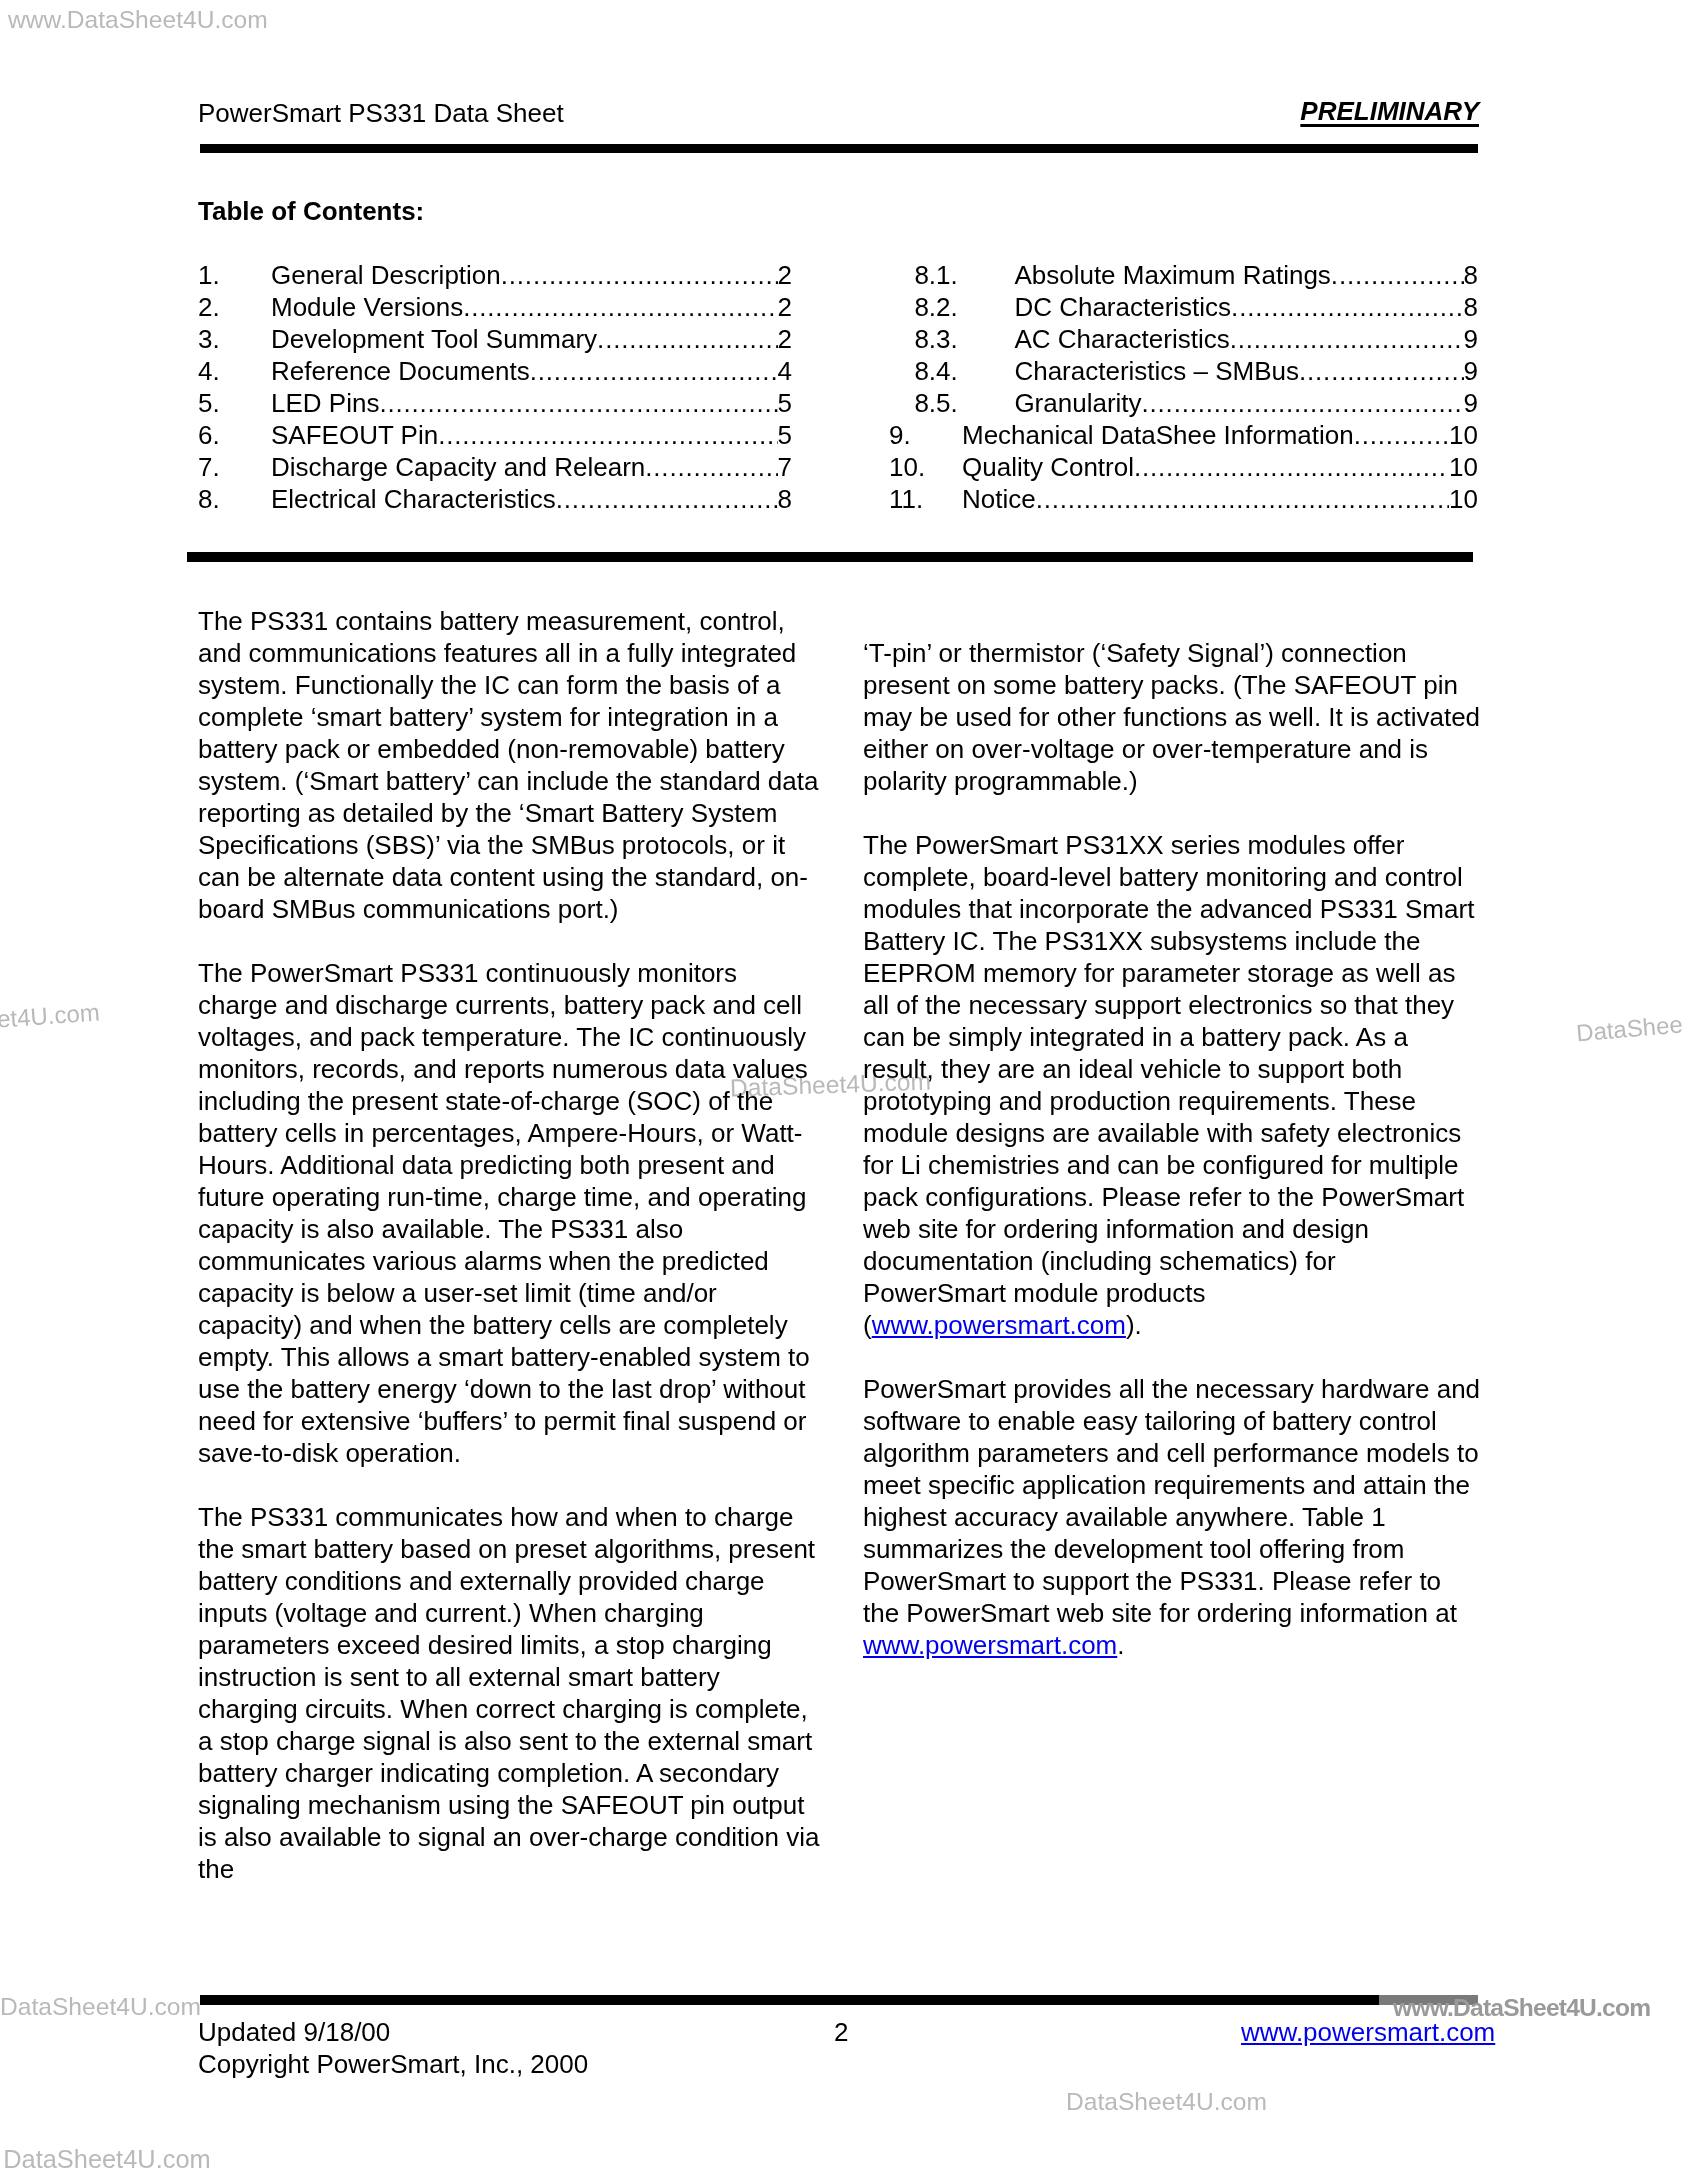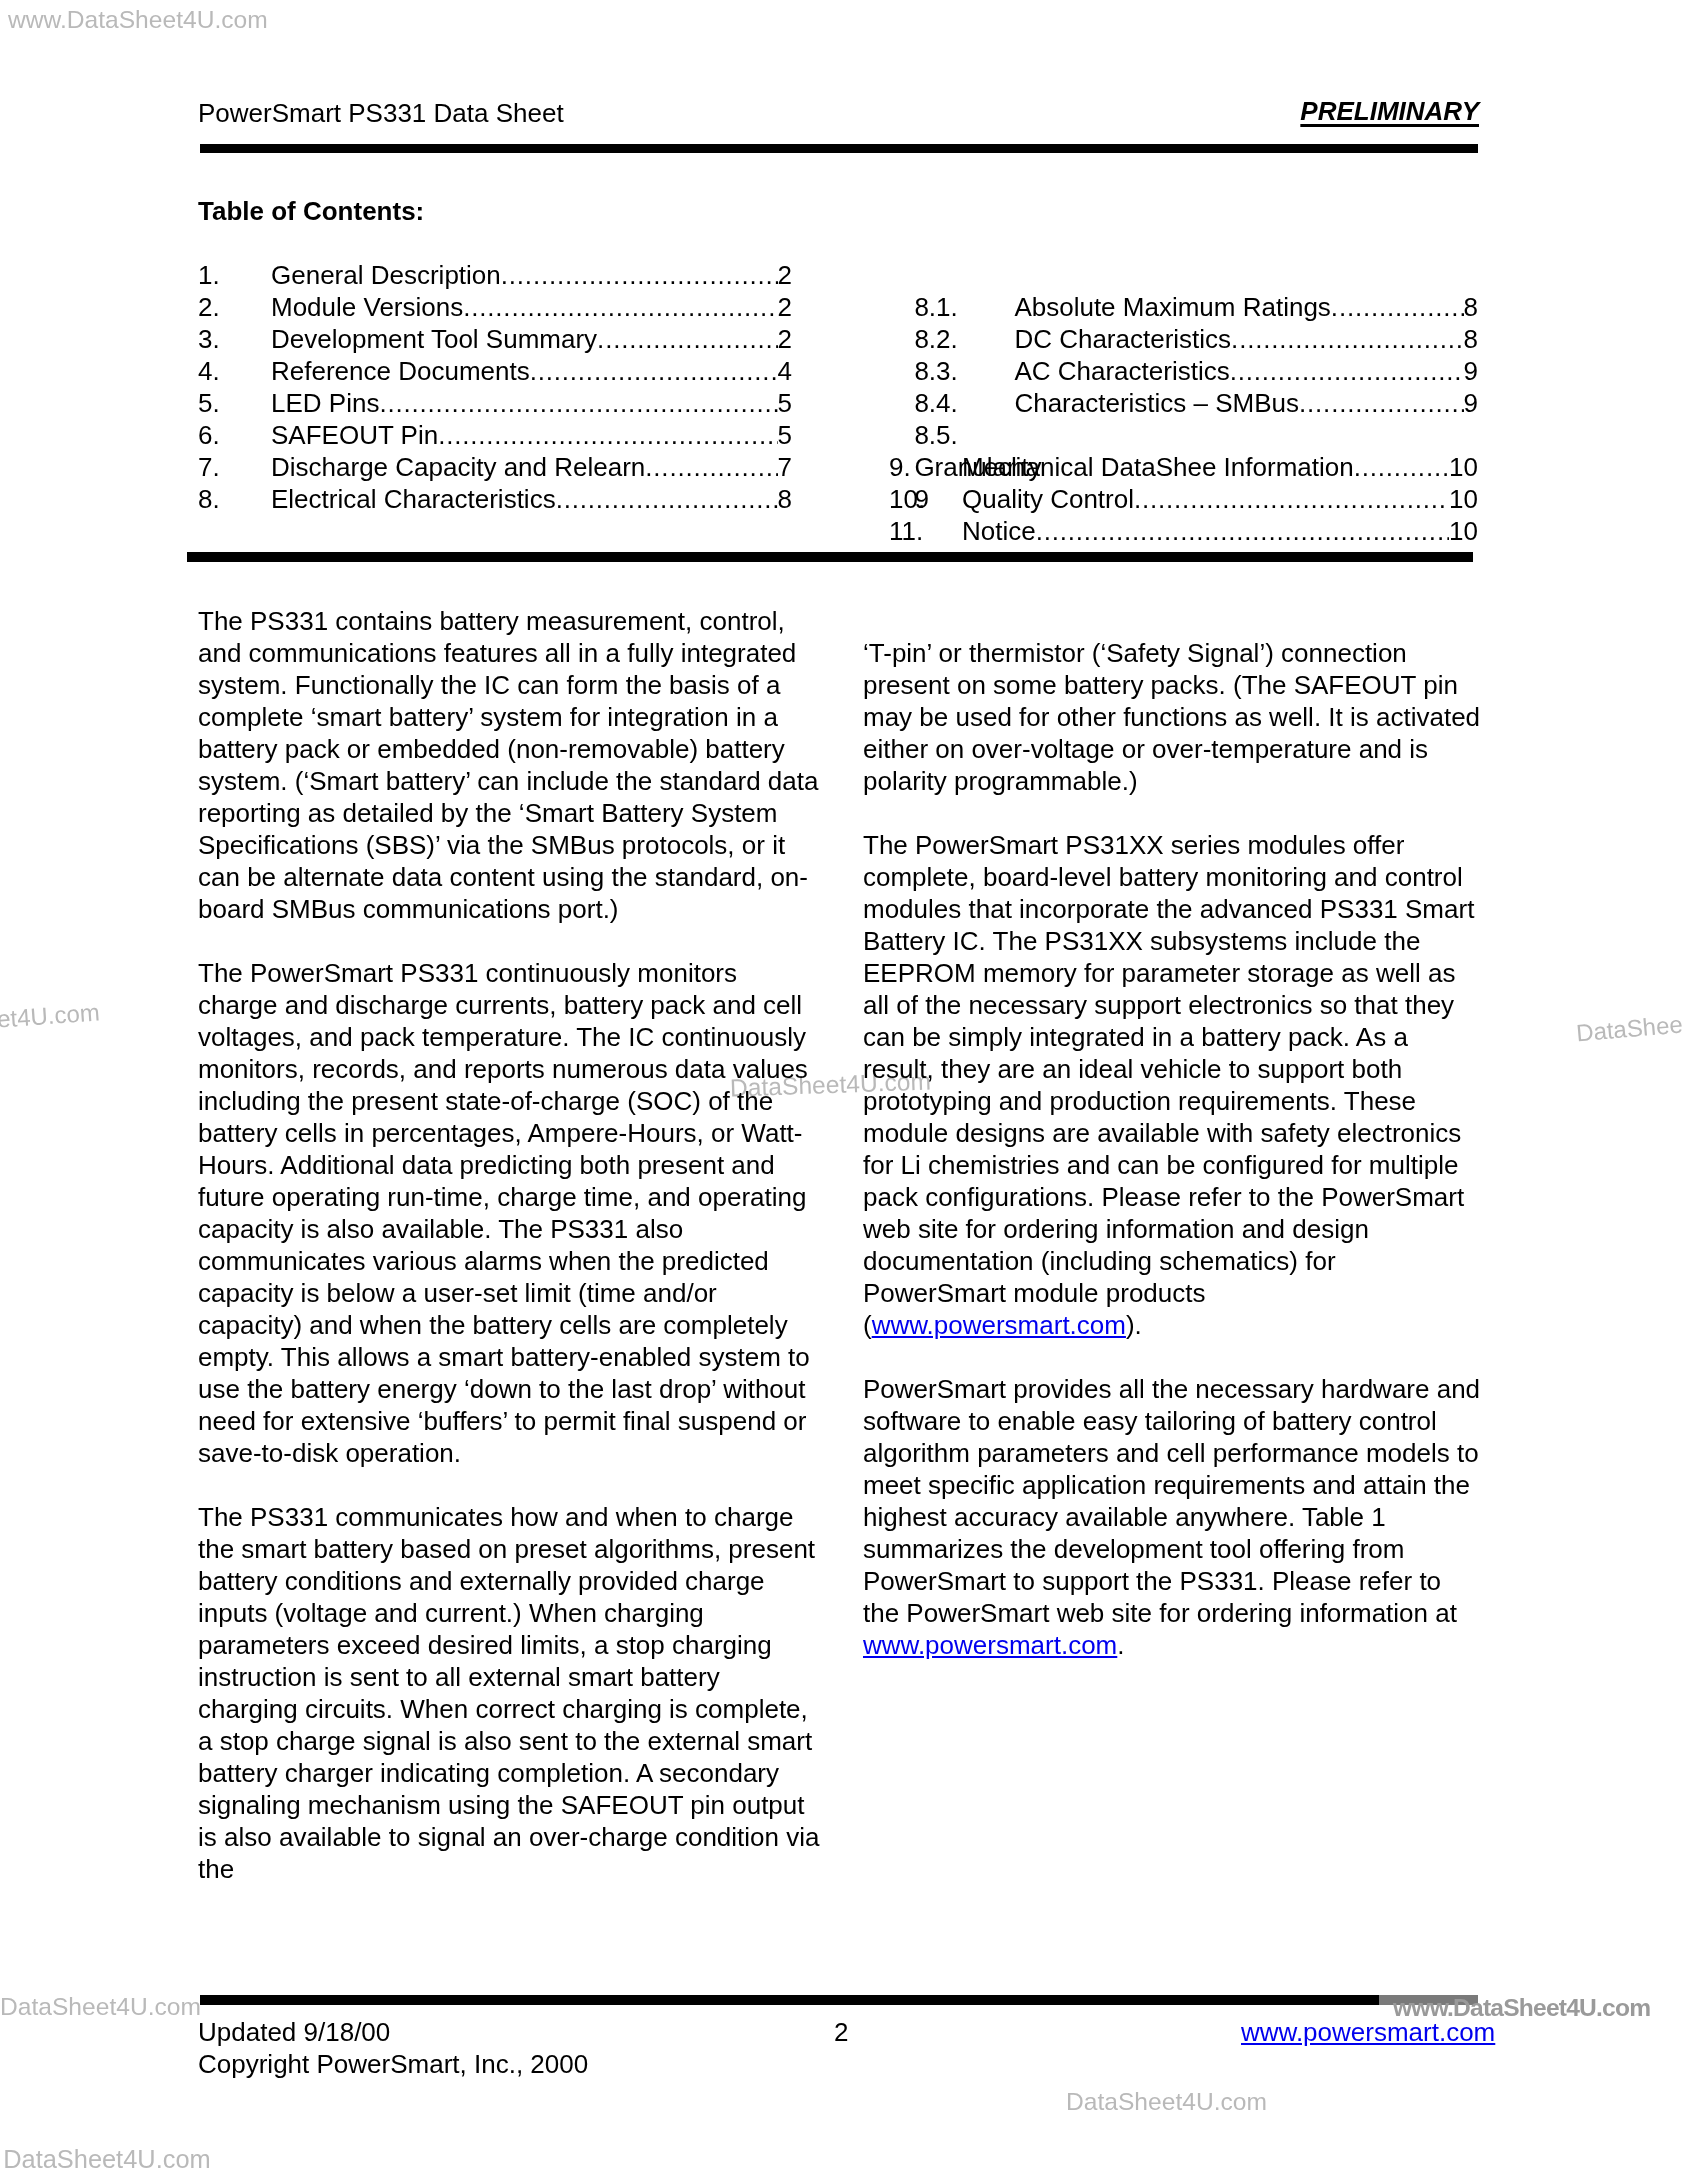--- a/index.html
+++ b/index.html
@@ -88,21 +88,21 @@
     </div>
   <div class="toc-row">
       <span class="toc-num" style="width:73px;">8.</span>
       <span class="toc-label">Electrical Characteristics</span>
       <span class="toc-dots"></span>
       <span class="toc-page">8</span>
     </div>
 </div>
 
 <div class="toc" style="left:889px; top:259px; width:589px;">
-  <div class="toc-row" style="padding-left:25.4px;margin-top:32px;">
+  <div class="toc-row" style="padding-left:25.4px;">
       <span class="toc-num" style="width:100px;">8.1.</span>
       <span class="toc-label">Absolute Maximum Ratings</span>
       <span class="toc-dots"></span>
       <span class="toc-page">8</span>
     </div>
   <div class="toc-row" style="padding-left:25.4px;">
       <span class="toc-num" style="width:100px;">8.2.</span>
       <span class="toc-label">DC Characteristics</span>
       <span class="toc-dots"></span>
       <span class="toc-page">8</span>
@@ -112,21 +112,21 @@
       <span class="toc-label">AC Characteristics</span>
       <span class="toc-dots"></span>
       <span class="toc-page">9</span>
     </div>
   <div class="toc-row" style="padding-left:25.4px;">
       <span class="toc-num" style="width:100px;">8.4.</span>
       <span class="toc-label">Characteristics – SMBus</span>
       <span class="toc-dots"></span>
       <span class="toc-page">9</span>
     </div>
-  <div class="toc-row" style="padding-left:25.4px;flex-direction:column;">
+  <div class="toc-row" style="padding-left:25.4px;">
       <span class="toc-num" style="width:100px;">8.5.</span>
       <span class="toc-label">Granularity</span>
       <span class="toc-dots"></span>
       <span class="toc-page">9</span>
     </div>
   <div class="toc-row">
       <span class="toc-num" style="width:73px;">9.</span>
       <span class="toc-label">Mechanical DataShee Information</span>
       <span class="toc-dots"></span>
       <span class="toc-page">10</span>

